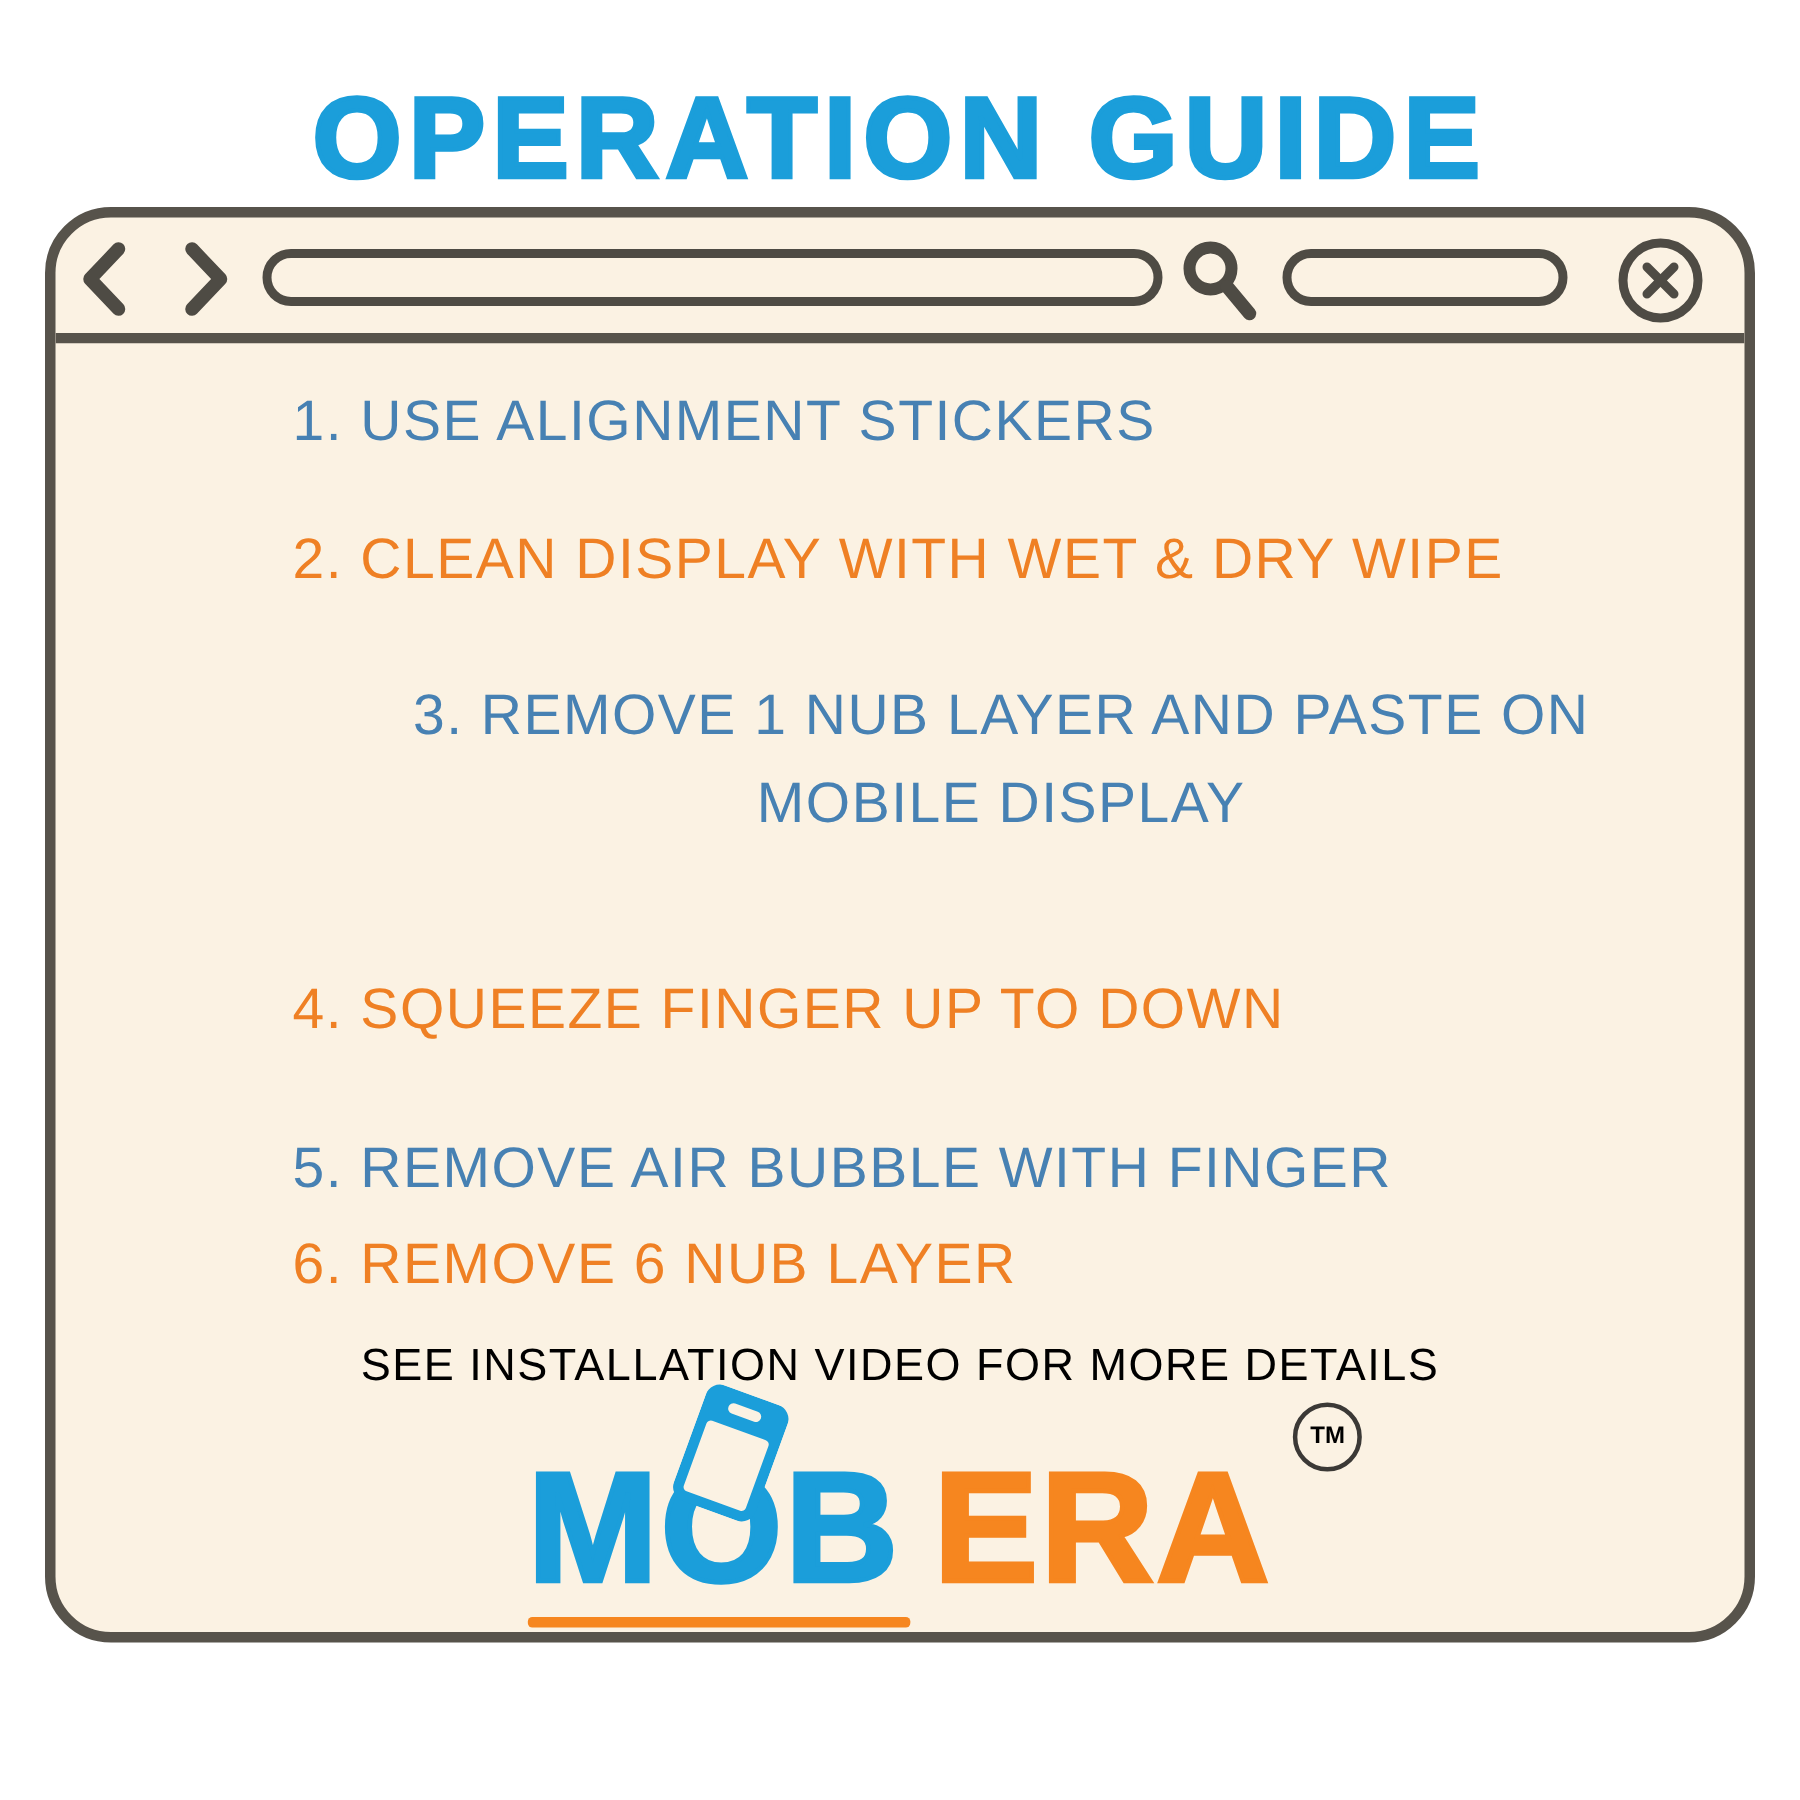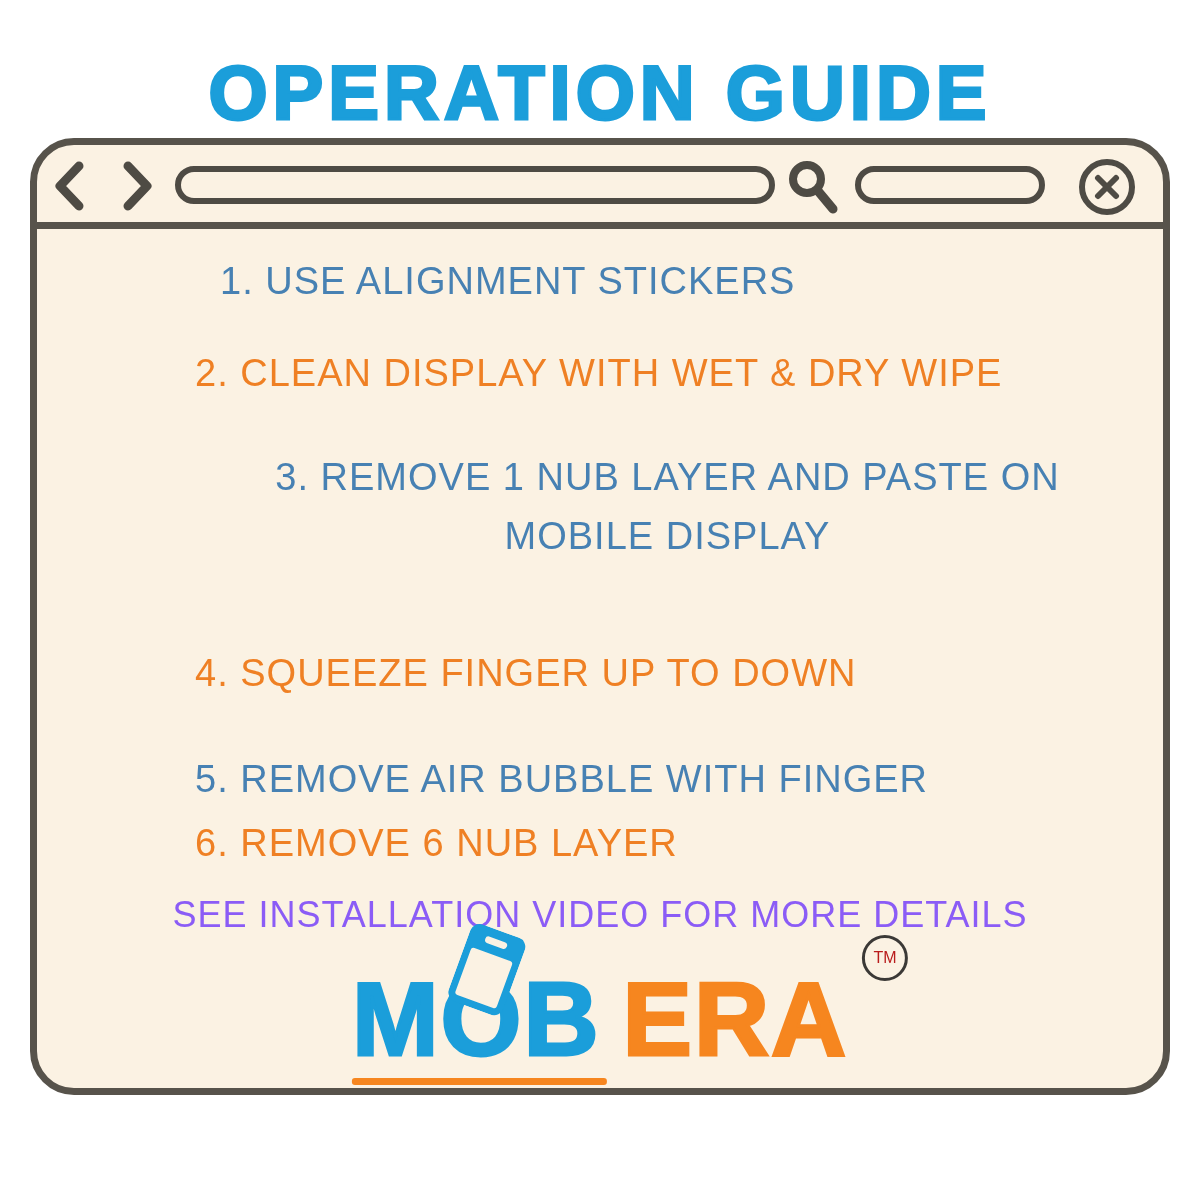--- a/index.html
+++ b/index.html
@@ -74,35 +74,35 @@
   .step {
     position: absolute;
     left: 158px;
     width: 945px;
     font-size: 38px;
     letter-spacing: 1px;
     line-height: 1.55;
   }
   .tone-blue   { color: #4781b3; }
   .tone-orange { color: #ef8024; }
-  .s1 { top: 107px; margin-left: 25px; }
+  .s1 { top: 107px; }
   .s2 { top: 199px; }
   .s3 { top: 303px; text-align: center; }
   .s4 { top: 456px; margin-top: 43px; }
   .s5 { top: 569px; margin-top: 36px; }
   .s6 { top: 669px; }
 
   
   .footer-note {
     position: absolute;
     top: 749px; left: 0; right: 0;
     text-align: center;
-    font-size: 36px;
+    font-size: 30px;
     letter-spacing: 1px;
-    color: #8b5cf6;
+    color: #000000;
   }
 
   
   .logo {
     position: absolute;
     top: 822px;
     left: 50%;
     transform: translateX(-50%);
     display: flex;
     align-items: flex-start;
@@ -136,23 +136,23 @@
   }
   .tm-badge {
     position: absolute;
     right: -60px; top: -32px;
     width: 46px; height: 46px;
     box-sizing: border-box;
     border: 3px solid #3b3936;
     border-radius: 50%;
     display: flex; align-items: center; justify-content: center;
     font-size: 16px;
-    font-weight: normal;
+    font-weight: bold;
     letter-spacing: 0;
-    color: #b91c1c;
+    color: #000000;
     -webkit-text-stroke: 0 transparent;
   }
 </style>
 </head>
 <body>
 
 <div class="canvas">
 
   <div class="title">OPERATION GUIDE</div>
 

